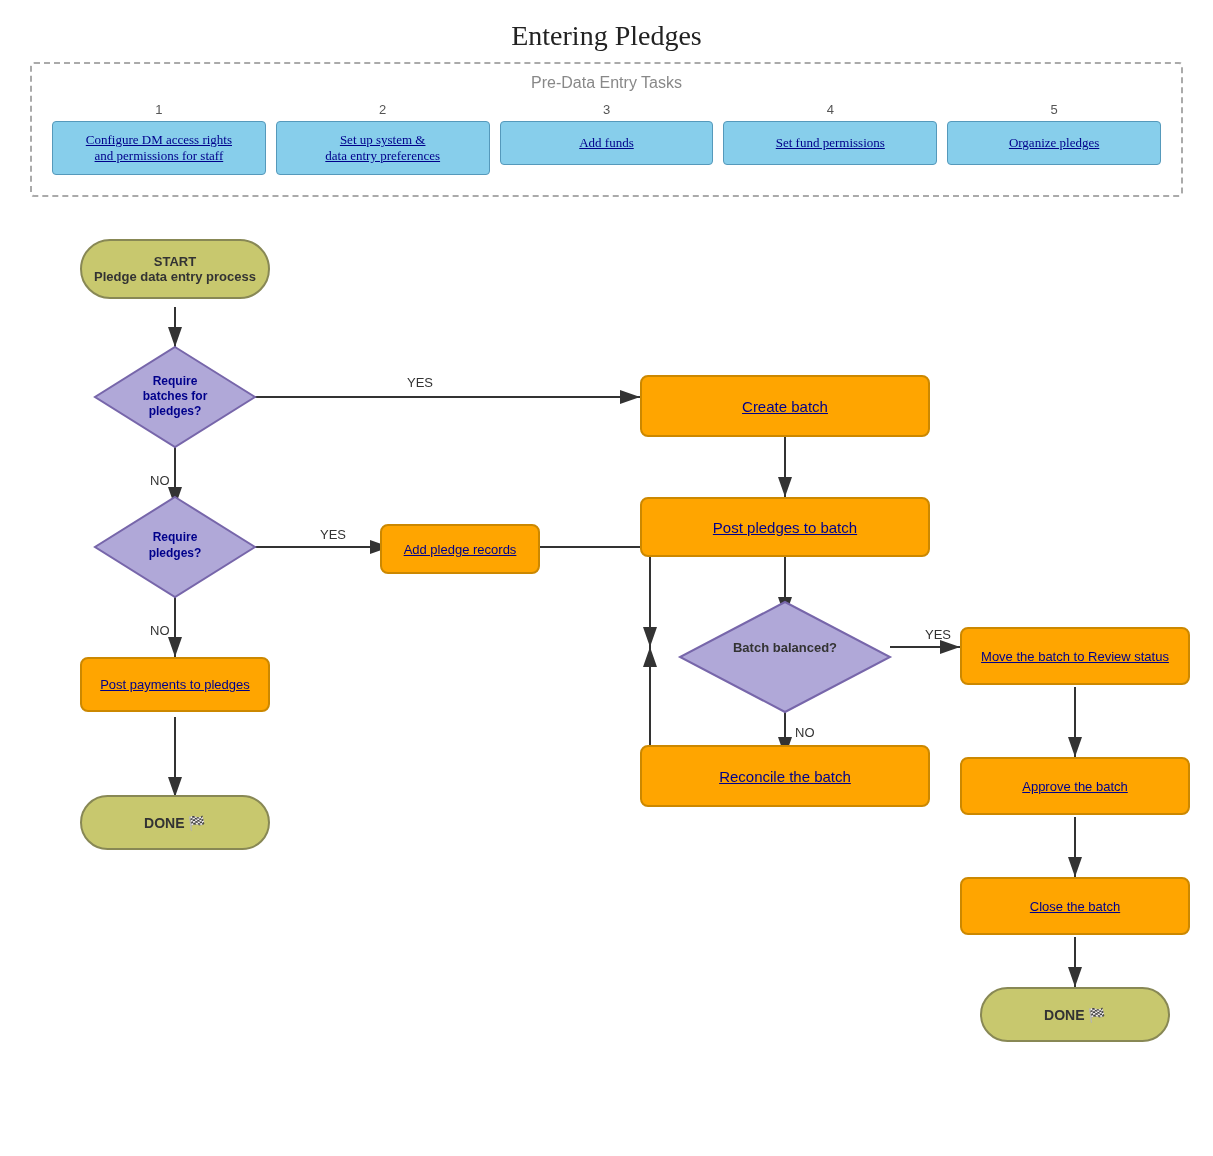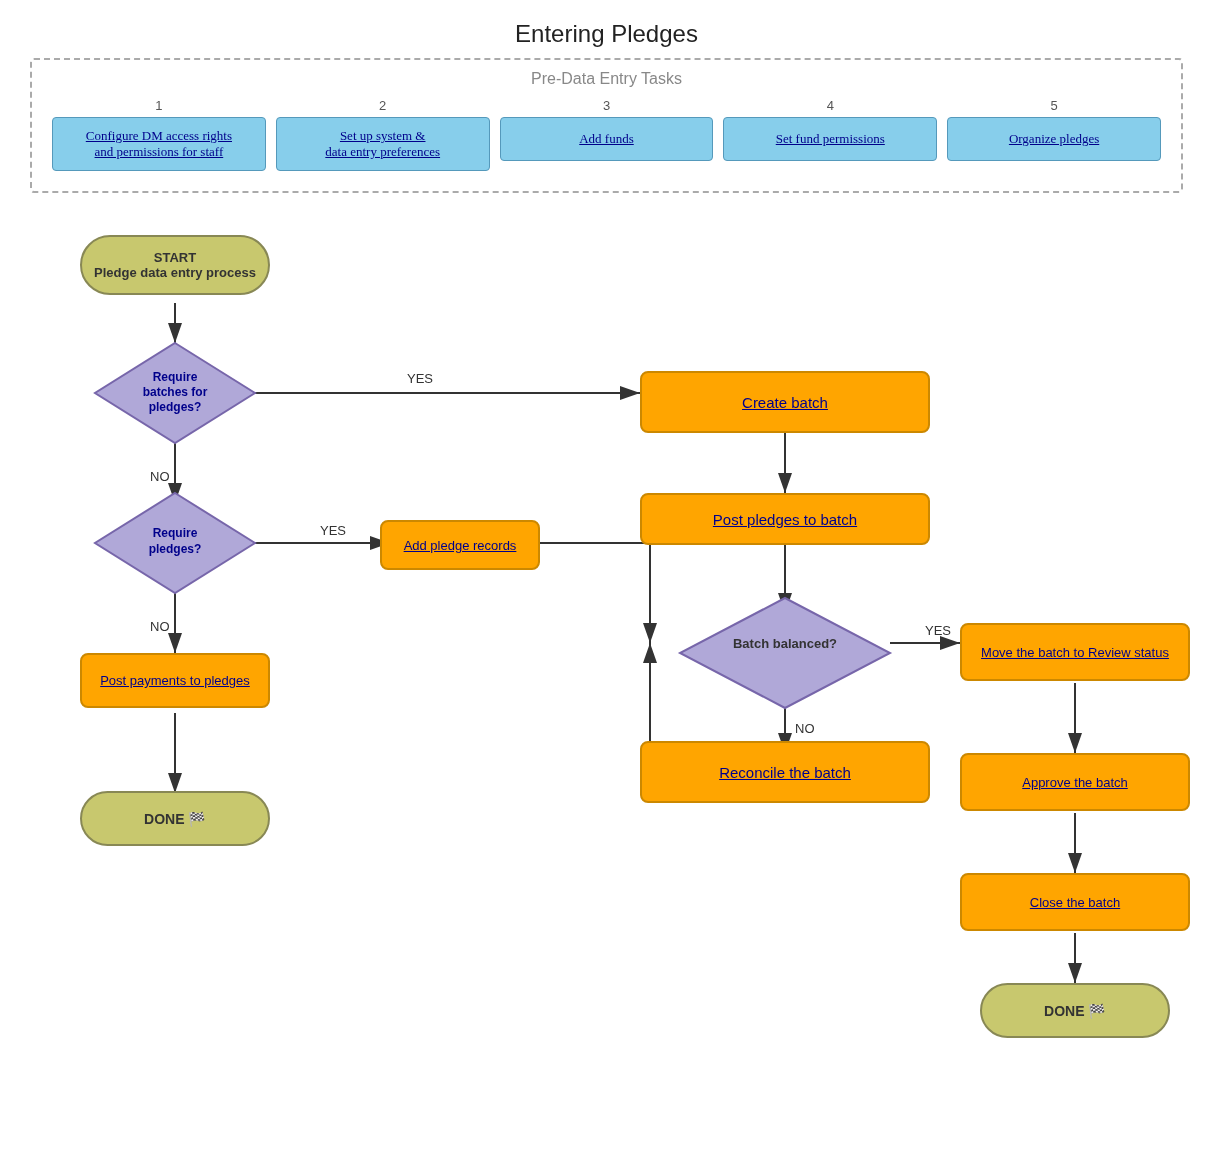--- a/index.html
+++ b/index.html
@@ -12,24 +12,25 @@
     }
     .page {
       background: white;
       width: 1213px;
       min-height: 1156px;
       padding: 20px;
       position: relative;
     }
     .page-title {
       text-align: center;
-      font-size: 24px;
+      font-size: 28px;
       font-weight: normal;
       margin-bottom: 10px;
       color: #222;
+      font-family: Liberation Serif, serif;
     }
     .pre-data-section {
       border: 2px dashed #aaa;
       border-radius: 4px;
       padding: 10px 20px 20px 20px;
       margin: 0 10px 30px 10px;
       position: relative;
     }
     .pre-data-label {
       text-align: center;
@@ -212,21 +213,21 @@
     </div>
 
     <div class="fc-oval" style="left:60px;top:568px;width:190px;height:55px;font-size:14px;font-weight:bold;">
       <span>DONE 🏁</span>
     </div>
 
     <div class="fc-rect" style="left:620px;top:148px;width:290px;height:62px;font-size:15px;">
       <span>Create batch</span>
     </div>
 
-    <div class="fc-rect" style="left:620px;top:270px;width:290px;height:52px;font-size:15px;">
+    <div class="fc-rect" style="left:620px;top:270px;width:290px;height:60px;font-size:15px;">
       <span>Post pledges to batch</span>
     </div>
 
     <div style="position:absolute;left:660px;top:375px;width:210px;height:110px;">
       <svg width="210" height="110" style="overflow:visible;">
         <polygon points="105,0 210,55 105,110 0,55" fill="#b0a8d8" stroke="#7766aa" stroke-width="2"></polygon>
         <text x="105" y="50" text-anchor="middle" font-size="13" fill="#333" font-weight="bold">Batch balanced?</text>
       </svg>
     </div>
 

